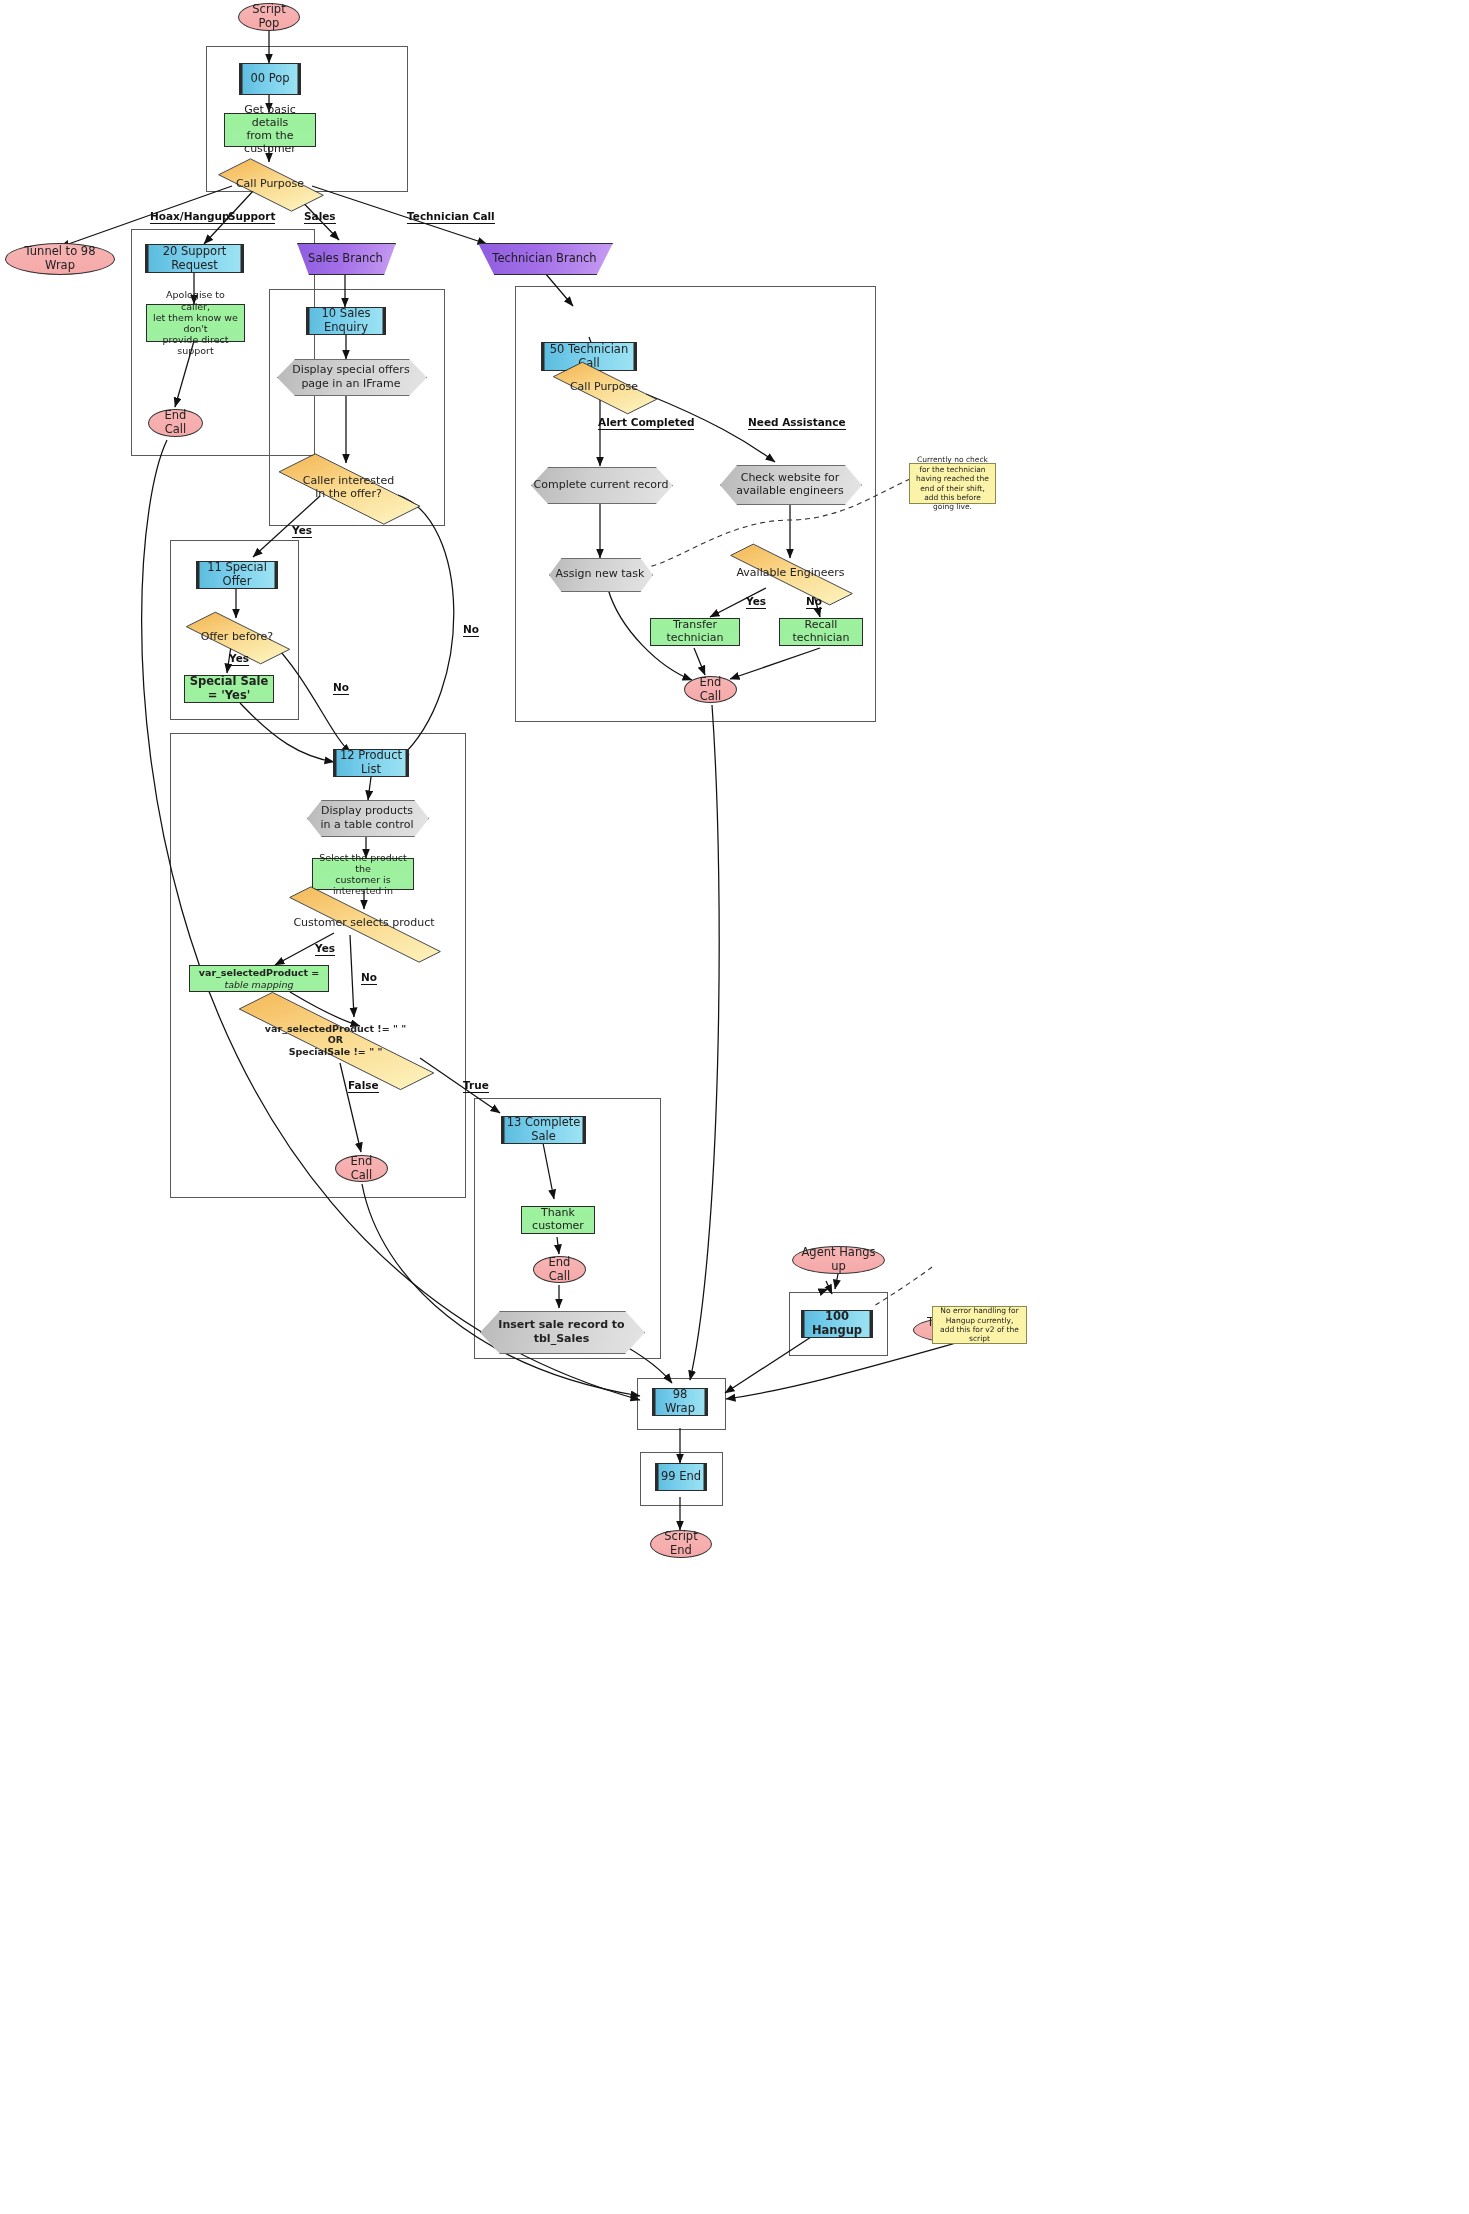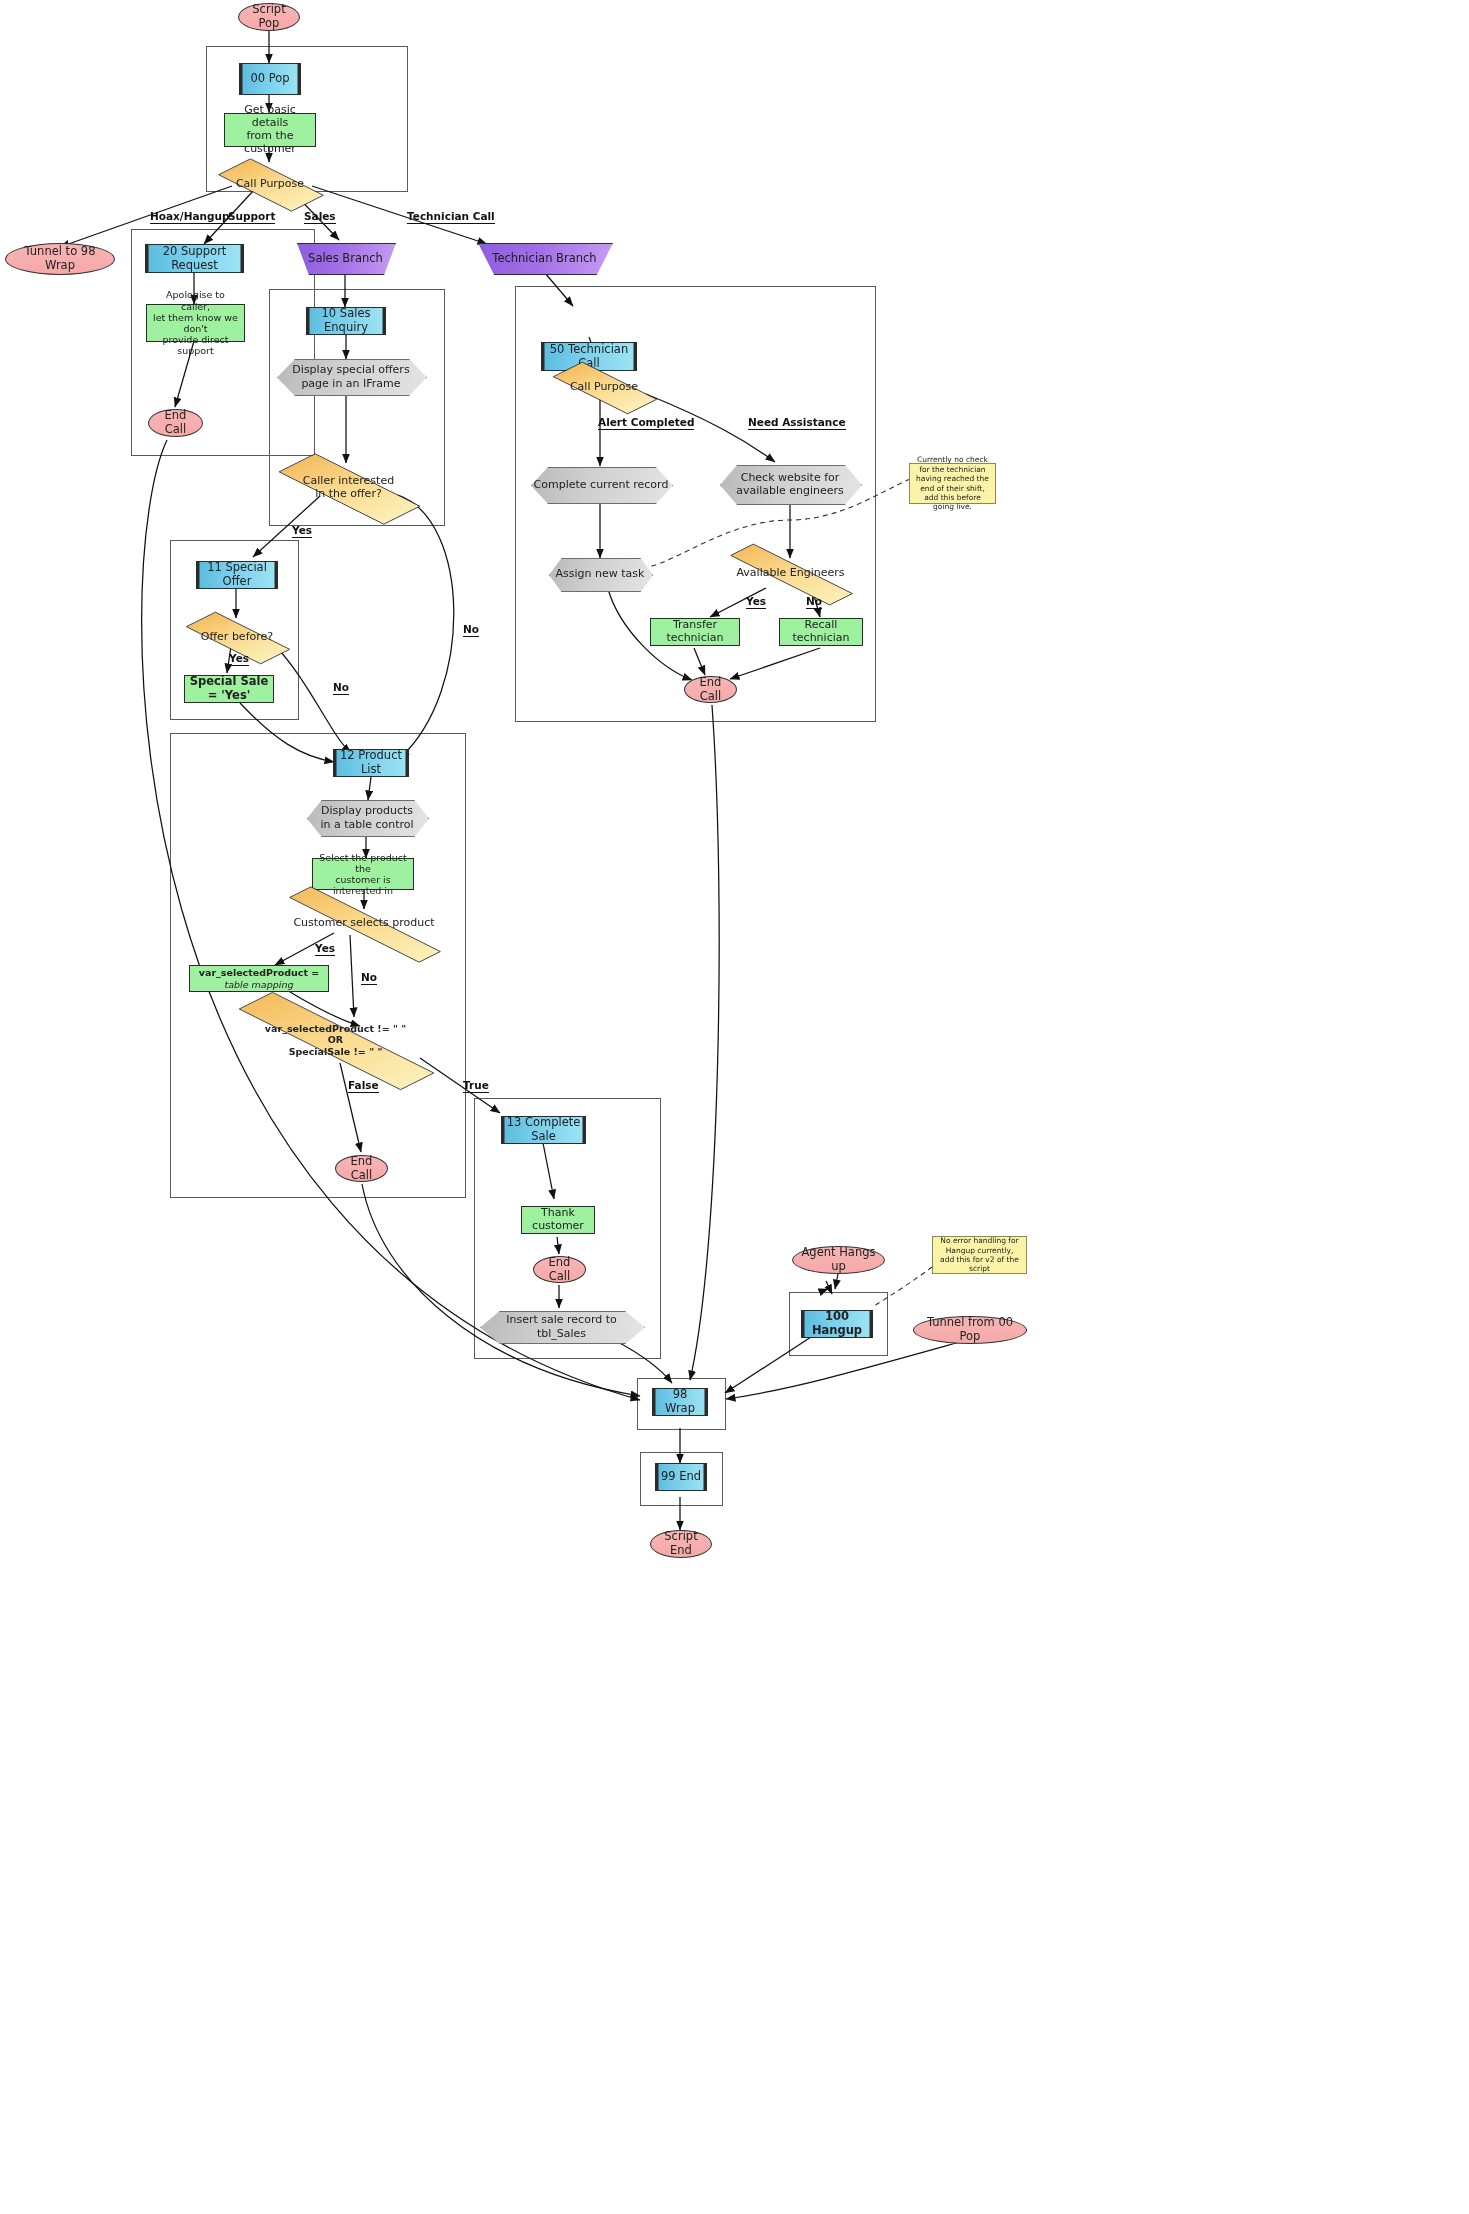--- a/index.html
+++ b/index.html
@@ -280,21 +280,21 @@
   </div>
 
   <div class="node act" style="left:521px;top:1206px;width:74px;height:28px;">
     <span>Thank customer</span>
   </div>
 
   <div class="node term" style="left:533px;top:1256px;width:53px;height:27px;">
     <span>End Call</span>
   </div>
 
-  <div class="hexw" style="left:480px;top:1311px;width:163px;height:31px;">
+  <div class="hexw" style="left:480px;top:1311px;width:163px;height:41px;font-weight:bold;">
     <div class="hx"></div>
     <div class="ht">Insert sale record to tbl_Sales</div>
   </div>
 
   <div class="node screen" style="left:541px;top:307px;width:96px;height:29px;margin-top:35px;">
     <span>50 Technician Call</span>
   </div>
 
   <div class="node dec" style="left:552px;top:367px;width:104px;height:40px;">
     <div class="dia"></div>
@@ -355,21 +355,21 @@
   </div>
 
   <div class="node term" style="left:650px;top:1530px;width:62px;height:28px;">
     <span>Script End</span>
   </div>
 
   <div class="note" style="left:909px;top:463px;width:87px;height:41px;">
     <span>Currently no check for the technician having reached the end of their shift, add this before going live.</span>
   </div>
 
-  <div class="note" style="left:932px;top:1236px;width:95px;height:38px;">
+  <div class="note" style="left:932px;top:1306px;width:95px;height:38px;">
     <span>No error handling for Hangup currently, add this for v2 of the script</span>
   </div>
 
   <div class="elabel" style="left:150px;top:210px;">Hoax/Hangup</div>
   <div class="elabel" style="left:228px;top:210px;">Support</div>
   <div class="elabel" style="left:304px;top:210px;">Sales</div>
   <div class="elabel" style="left:407px;top:210px;">Technician Call</div>
 
   <div class="elabel" style="left:292px;top:524px;">Yes</div>
   <div class="elabel" style="left:463px;top:623px;">No</div>

